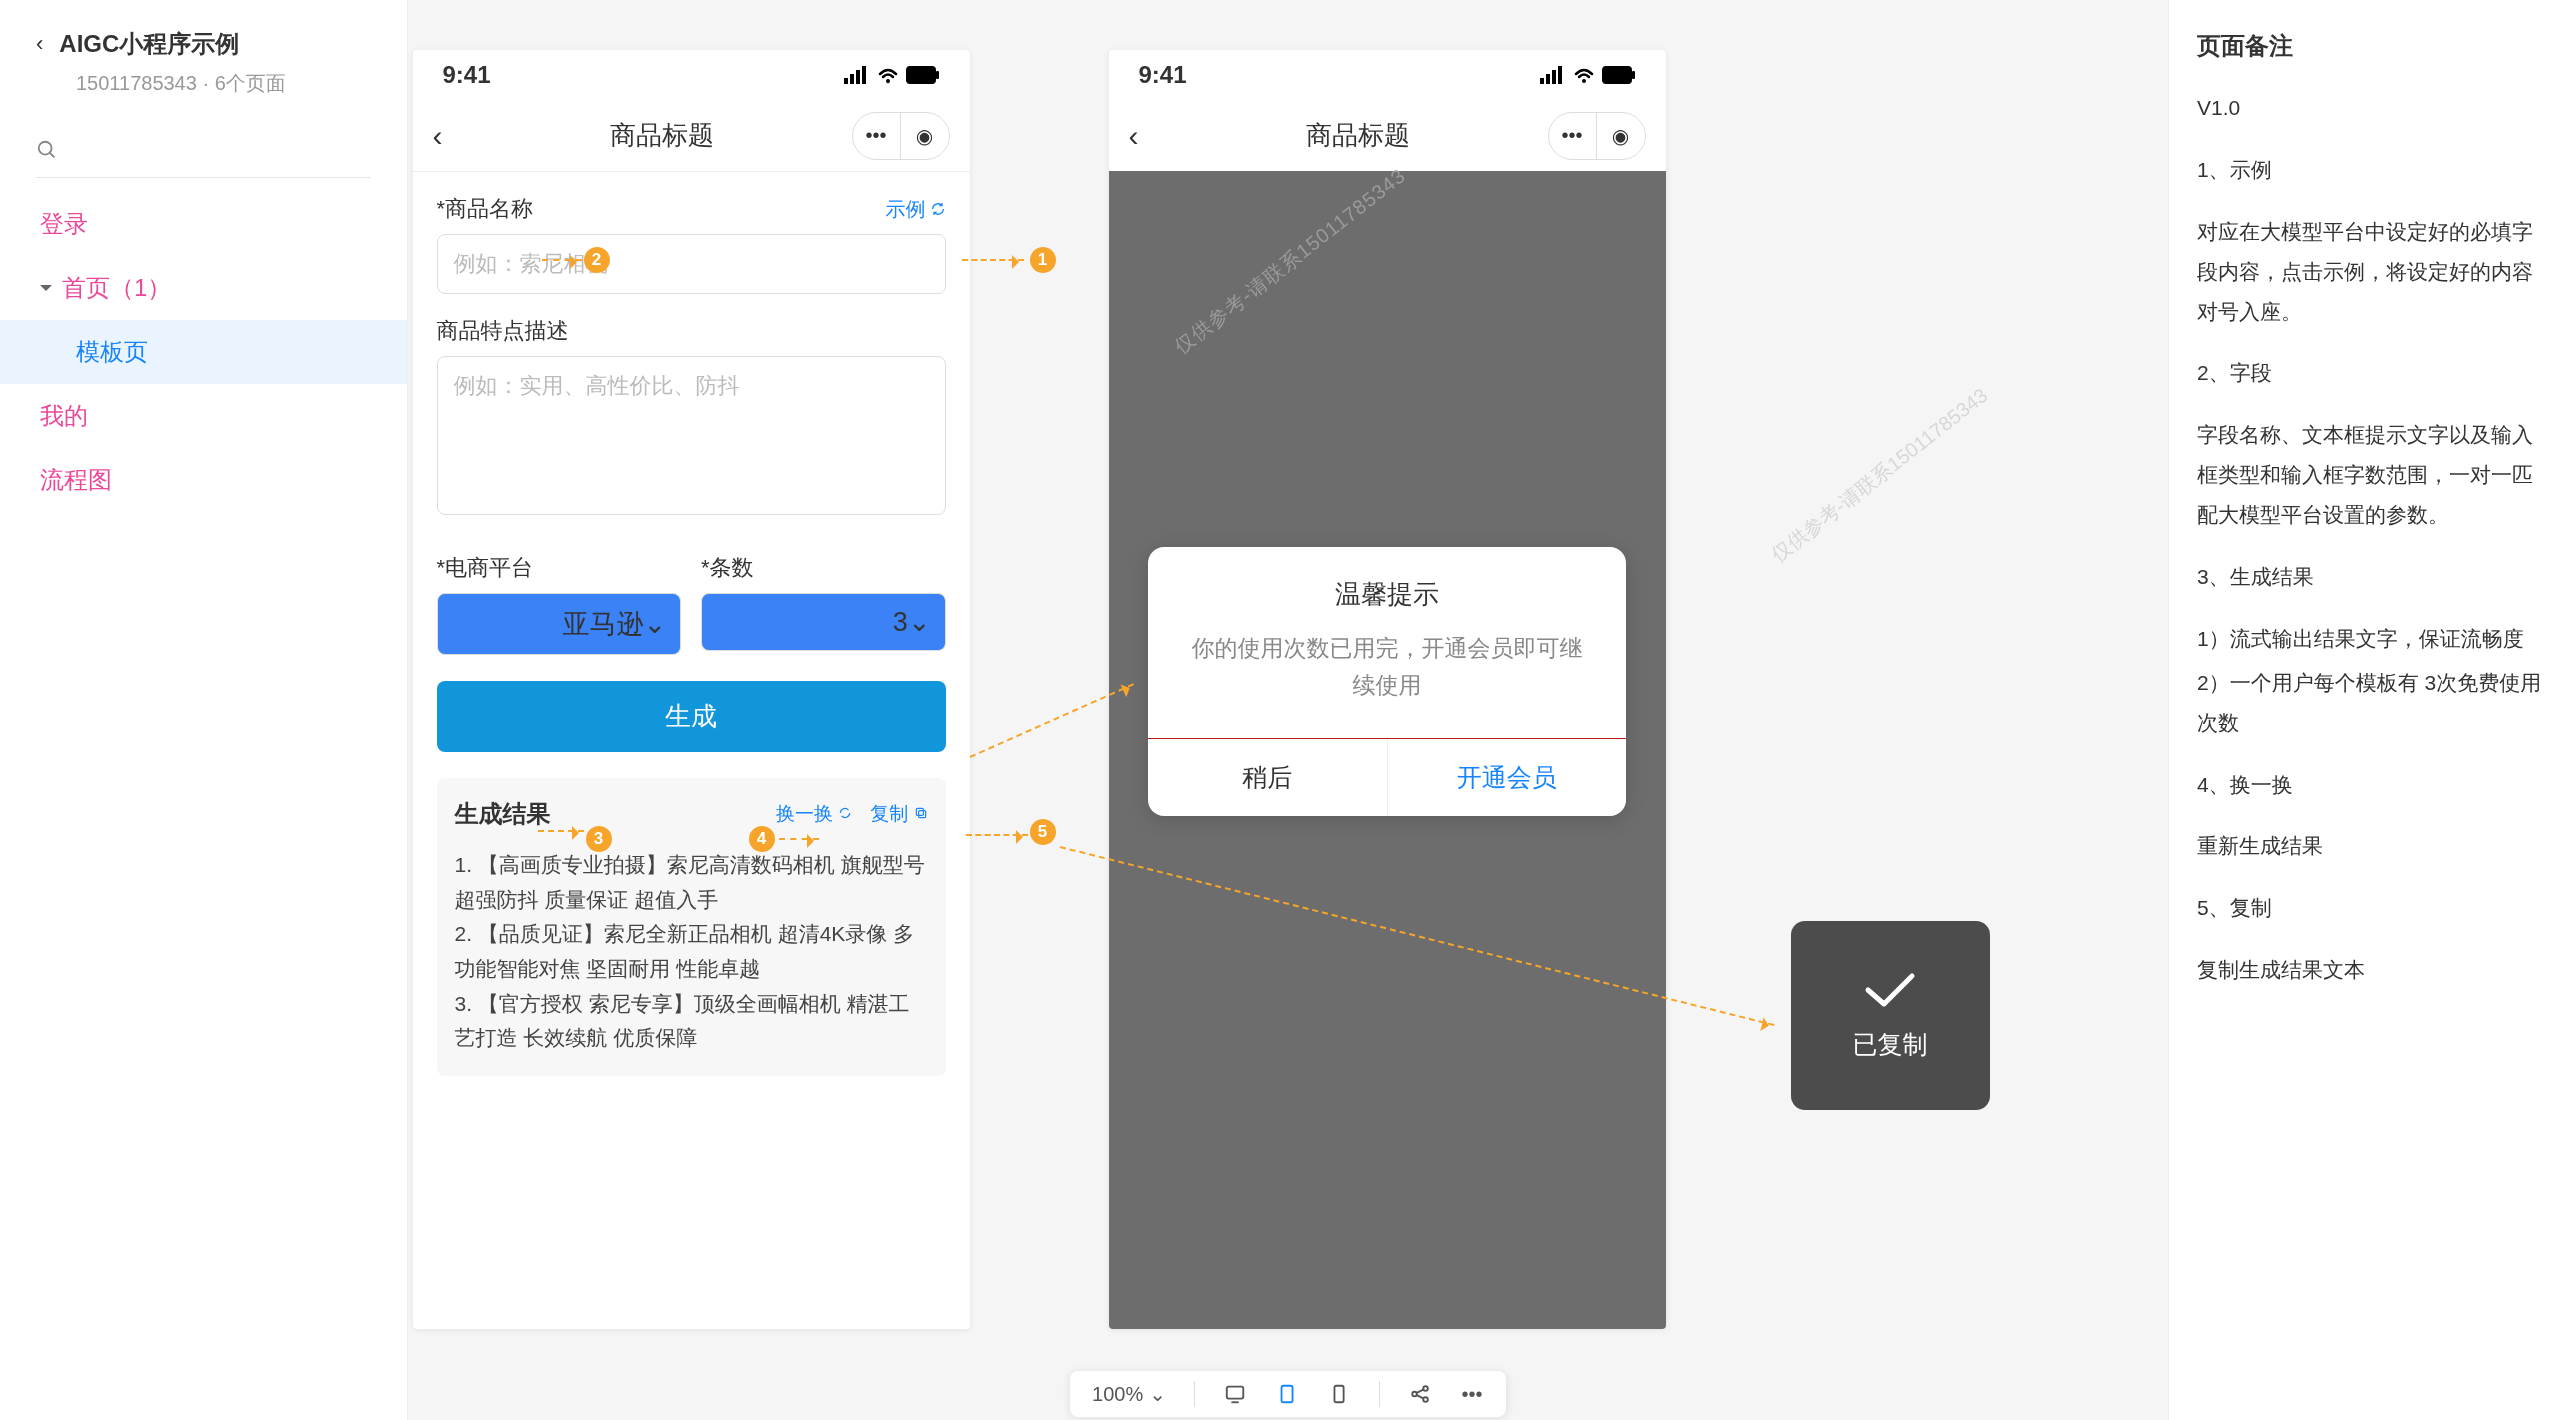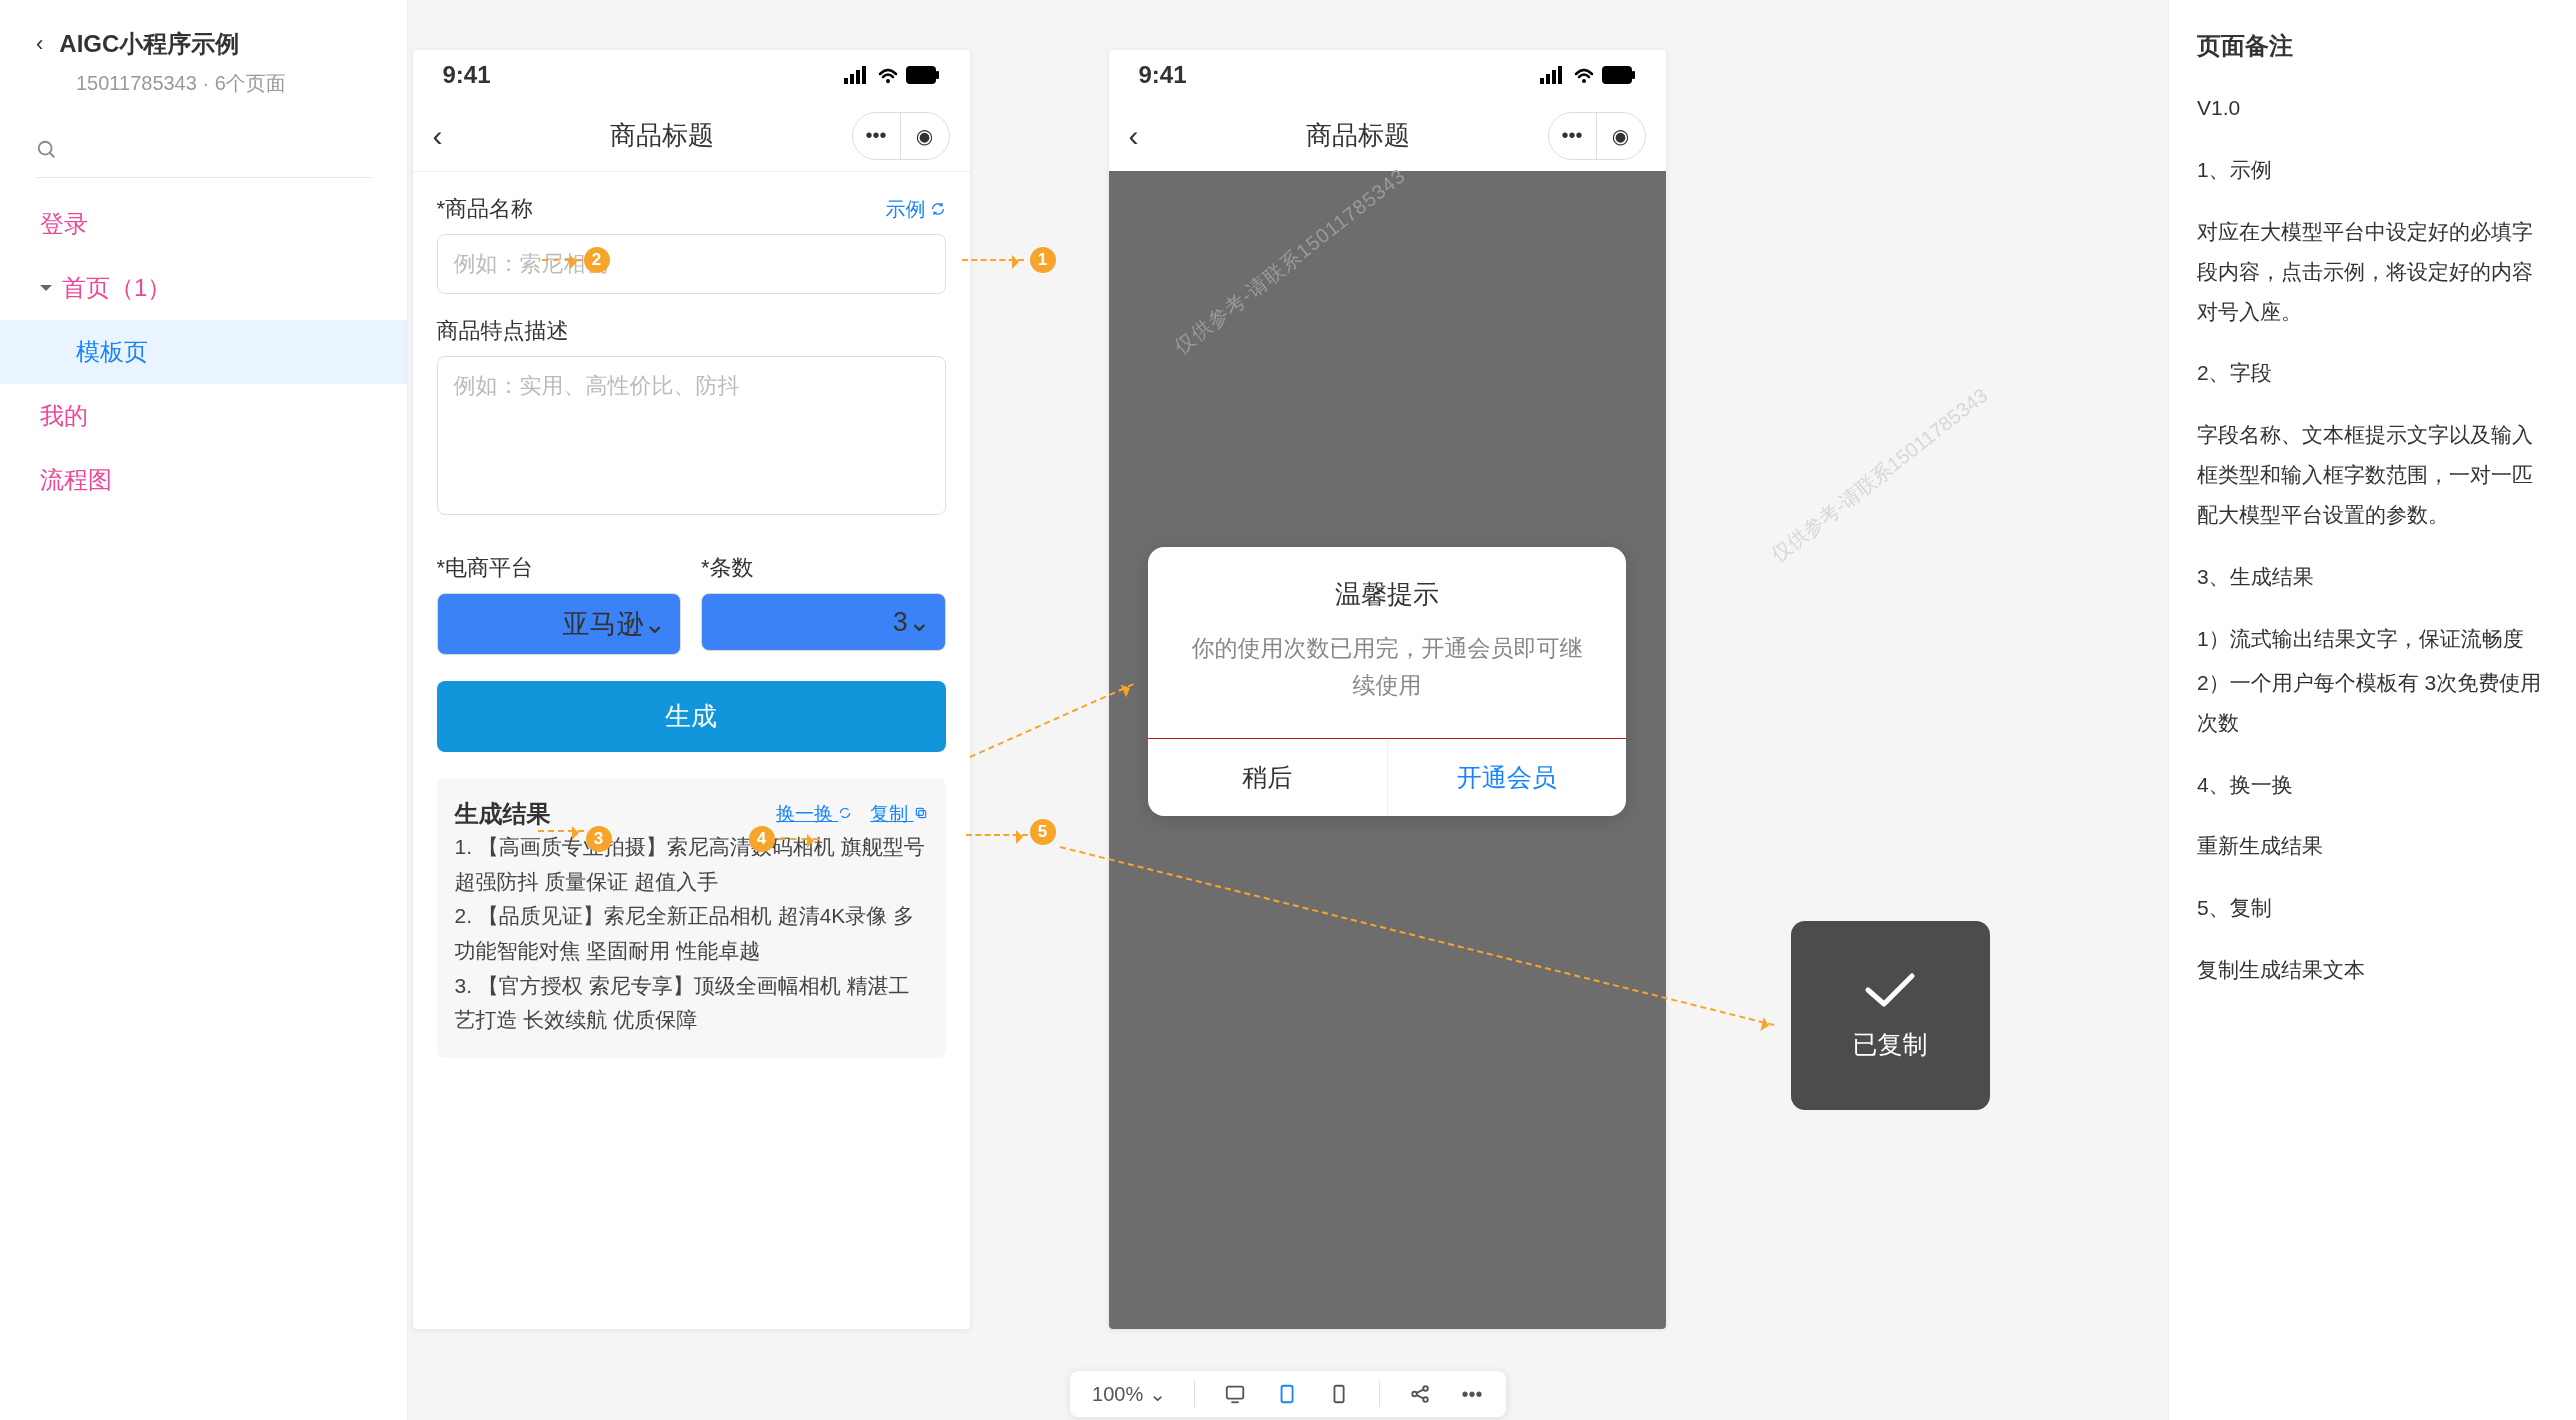--- a/index.html
+++ b/index.html
@@ -44,23 +44,23 @@
 .example-link{color:#1684fc;font-size:20px;display:flex;align-items:center;gap:4px;}
 .input-box{width:100%;border:1px solid #ddd;border-radius:8px;padding:14px 16px;font-size:22px;color:#bbb;margin-bottom:22px;}
 .textarea-box{width:100%;border:1px solid #ddd;border-radius:8px;padding:14px 16px;font-size:22px;color:#bbb;height:159px;margin-bottom:38px;}
 .select-row{display:flex;gap:20px;margin-bottom:26px;}
 .select-col label{display:block;font-size:22px;margin-bottom:10px;}
 .select-box{border:1px solid #ddd;border-radius:8px;padding:12px 14px;font-size:27px;display:flex;justify-content:flex-end;align-items:center;background:#3b82f6;}
 .select-col.c1{flex:1;}
 .select-col.c2{flex:1;}
 .gen-btn{width:100%;background:#1296db;color:#fff;border:none;border-radius:8px;padding:18px 0;font-size:26px;cursor:pointer;margin-bottom:26px;}
 .result-card{background:#f7f7f7;border-radius:8px;padding:20px 18px;}
-.result-head{display:flex;align-items:center;justify-content:space-between;}
+.result-head{display:flex;align-items:center;justify-content:space-between;margin-bottom:18px;}
 .result-title{font-size:24px;font-weight:600;}
-.result-actions{display:flex;gap:18px;font-size:19px;color:#1684fc;text-decoration:underline;}
+.result-actions{display:flex;gap:18px;font-size:19px;color:#1684fc;}
 .result-text{font-size:21px;line-height:1.65;color:#444;}
 .p2-dim{position:absolute;inset:121px 0 0 0;background:#6d6d6d;}
 .p2-watermark{position:absolute;left:60px;top:289px;color:#9a9a9a;font-size:20px;transform:rotate(-38deg);transform-origin:left top;font-style:normal;letter-spacing:1px;}
 .modal{position:absolute;left:50%;top:497px;transform:translateX(-50%);width:478px;;background:#fff;border-radius:16px;overflow:hidden;box-shadow:0 4px 20px rgba(0,0,0,.15);}
 .modal-title{text-align:center;font-size:26px;font-weight:500;padding:30px 0 18px;}
 .modal-msg{text-align:center;font-size:23px;color:#888;padding:0 36px 34px;line-height:1.6;}
 .modal-btns{display:flex;border-top:1px solid #b91c1c;}
 .modal-btn{flex:1;text-align:center;padding:22px 0;font-size:25px;}
 .modal-btn:first-child{border-right:1px solid #eee;color:#333;}
 .modal-btn:last-child{color:#1684fc;}

